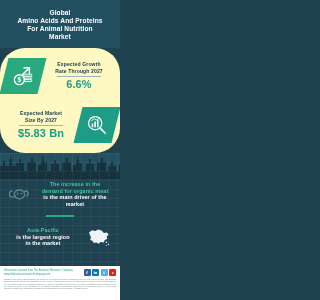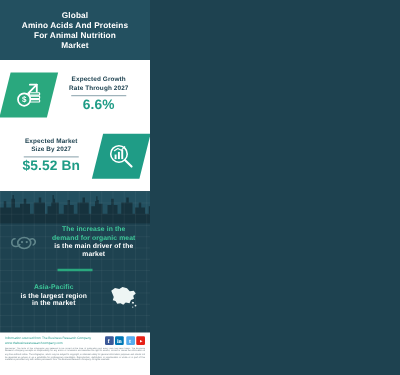--- a/index.html
+++ b/index.html
@@ -24,24 +24,25 @@
     color:#ffffff;
     font-size:6.6px;
     line-height:8.2px;
     font-weight:bold;
     text-align:center;
     letter-spacing:.1px;
   }
 
   
   .stats{
-    background:#ffffff;
+    background:#fef9c3;
     height:105px;
     position:relative;
     box-sizing:border-box;
+    border-radius:25px;
   }
   .stat-row{
     display:flex;align-items:center;
     height:52px;
     box-sizing:border-box;
   }
   .stat-row.first{padding:3px 4px 0 4px;}
   .stat-row.second{padding:0 4px 3px 4px;}
 
   .para{
@@ -180,21 +181,21 @@
         <div class="stat-label">Expected Growth<br>Rate Through 2027</div>
         <div class="rule"></div>
         <div class="stat-value">6.6%</div>
       </div>
     </div>
 
     <div class="stat-row second">
       <div class="stat-text">
         <div class="stat-label">Expected Market<br>Size By 2027</div>
         <div class="rule"></div>
-        <div class="stat-value">$5.52 Bn</div>
+        <div class="stat-value">$5.83 Bn</div>
       </div>
       <div class="para teal">
         <svg width="22" height="22" viewBox="0 0 24 24" fill="none" aria-hidden="true">
           <circle cx="10" cy="10" r="7.2" stroke="#fff" stroke-width="1.4"></circle>
           <path d="M15.2 15.2L21 21" stroke="#fff" stroke-width="1.8" stroke-linecap="round"></path>
           <rect x="6.2" y="10.5" width="1.7" height="4" fill="#fff"></rect>
           <rect x="9.1" y="8.2" width="1.7" height="6.3" fill="#fff"></rect>
           <rect x="12" y="6.4" width="1.7" height="8.1" fill="#fff"></rect>
           <path d="M6 7.2l3-2 3 1.6 3-3.2" stroke="#fff" stroke-width="1" stroke-linecap="round" stroke-linejoin="round"></path>
         </svg>

